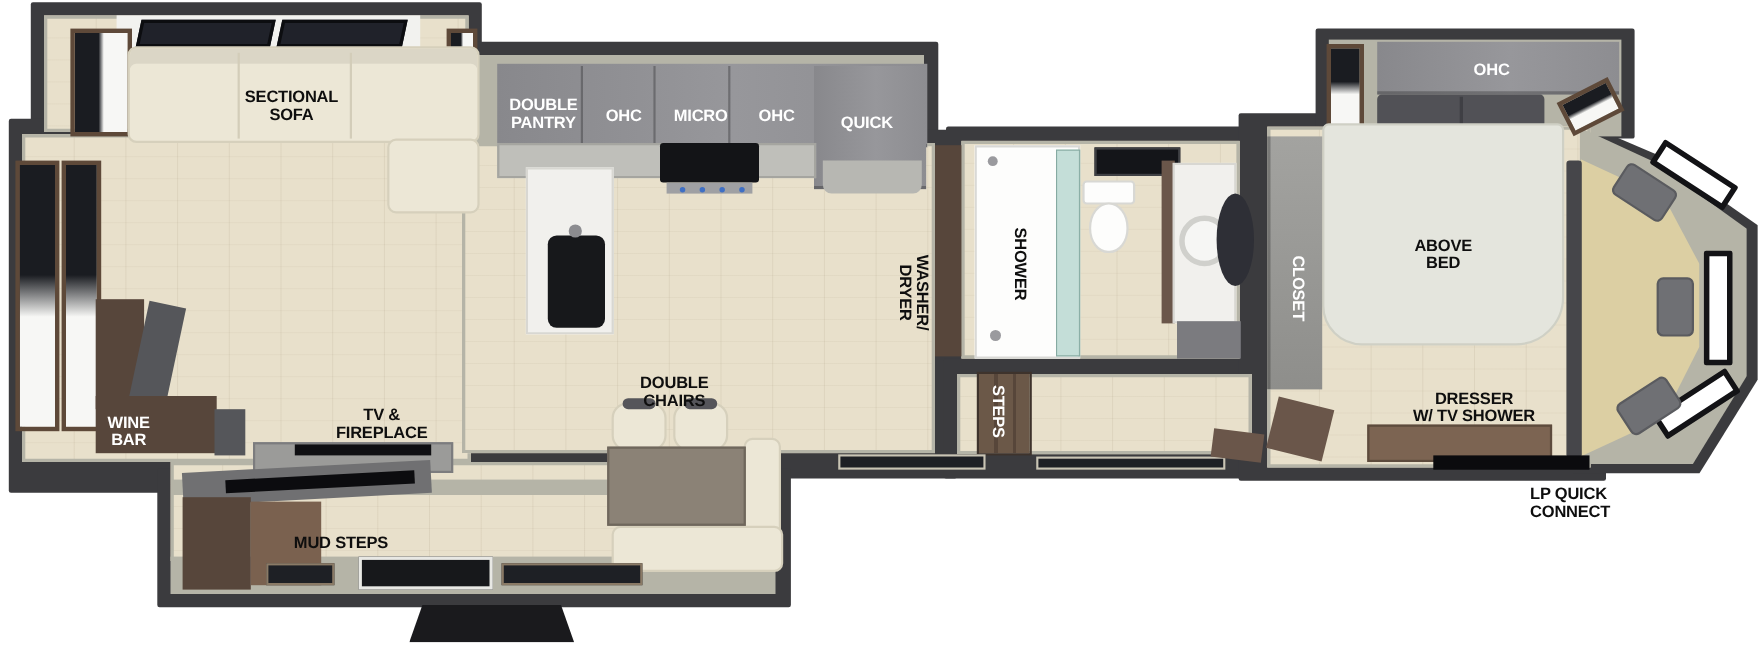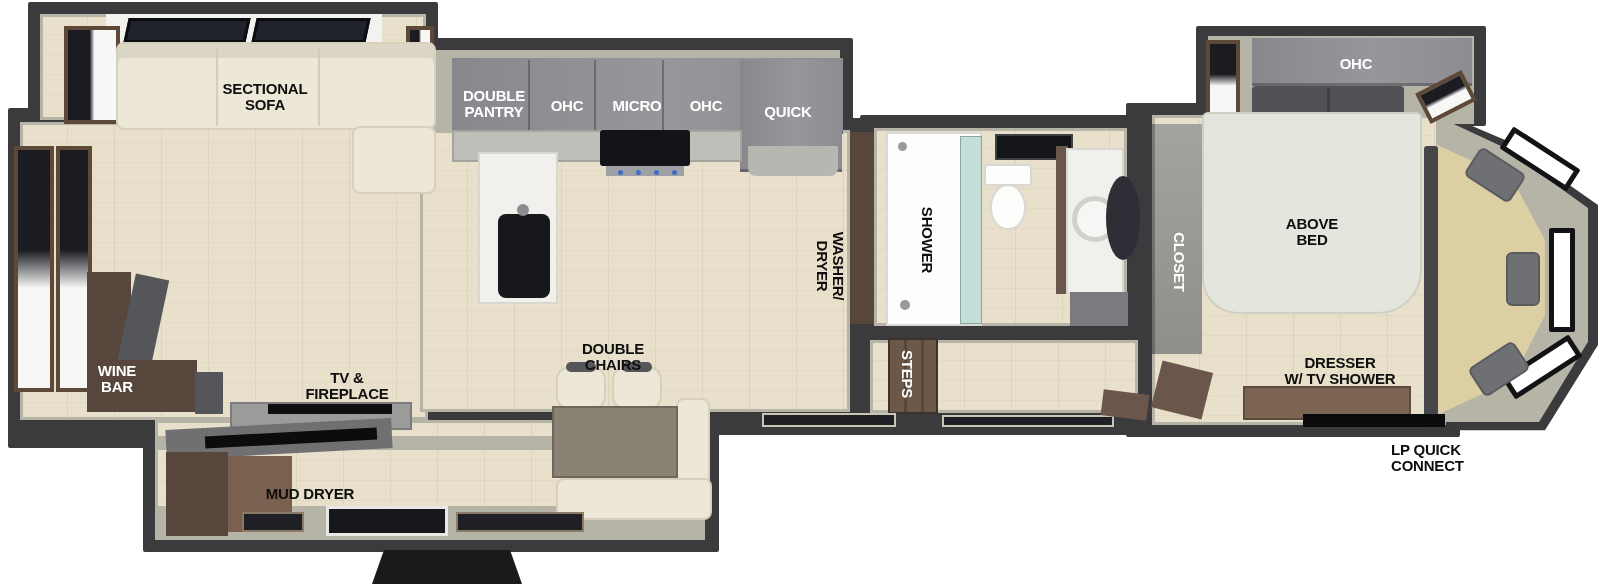--- a/index.html
+++ b/index.html
@@ -172,17 +172,17 @@
   <div class="lbl" style="left:1312px;top:232px">ABOVE
 BED</div>
   <div class="lbl" style="left:1340px;top:371px">DRESSER
 W/ TV SHOWER</div>
   <div class="lbl tl" style="left:1391px;top:442px">LP QUICK
 CONNECT</div>
   <div class="lbl" style="left:613px;top:357px">DOUBLE
 CHAIRS</div>
   <div class="lbl" style="left:347px;top:386px">TV &amp;
 FIREPLACE</div>
-  <div class="lbl wt" style="left:117px;top:379px">WINE
+  <div class="lbl wt" style="left:117px;top:393px">WINE
 BAR</div>
-  <div class="lbl" style="left:310px;top:494px">MUD DRYER</div>
+  <div class="lbl" style="left:310px;top:494px">MUD STEPS</div>
 
 </div>
 
 </body></html>

